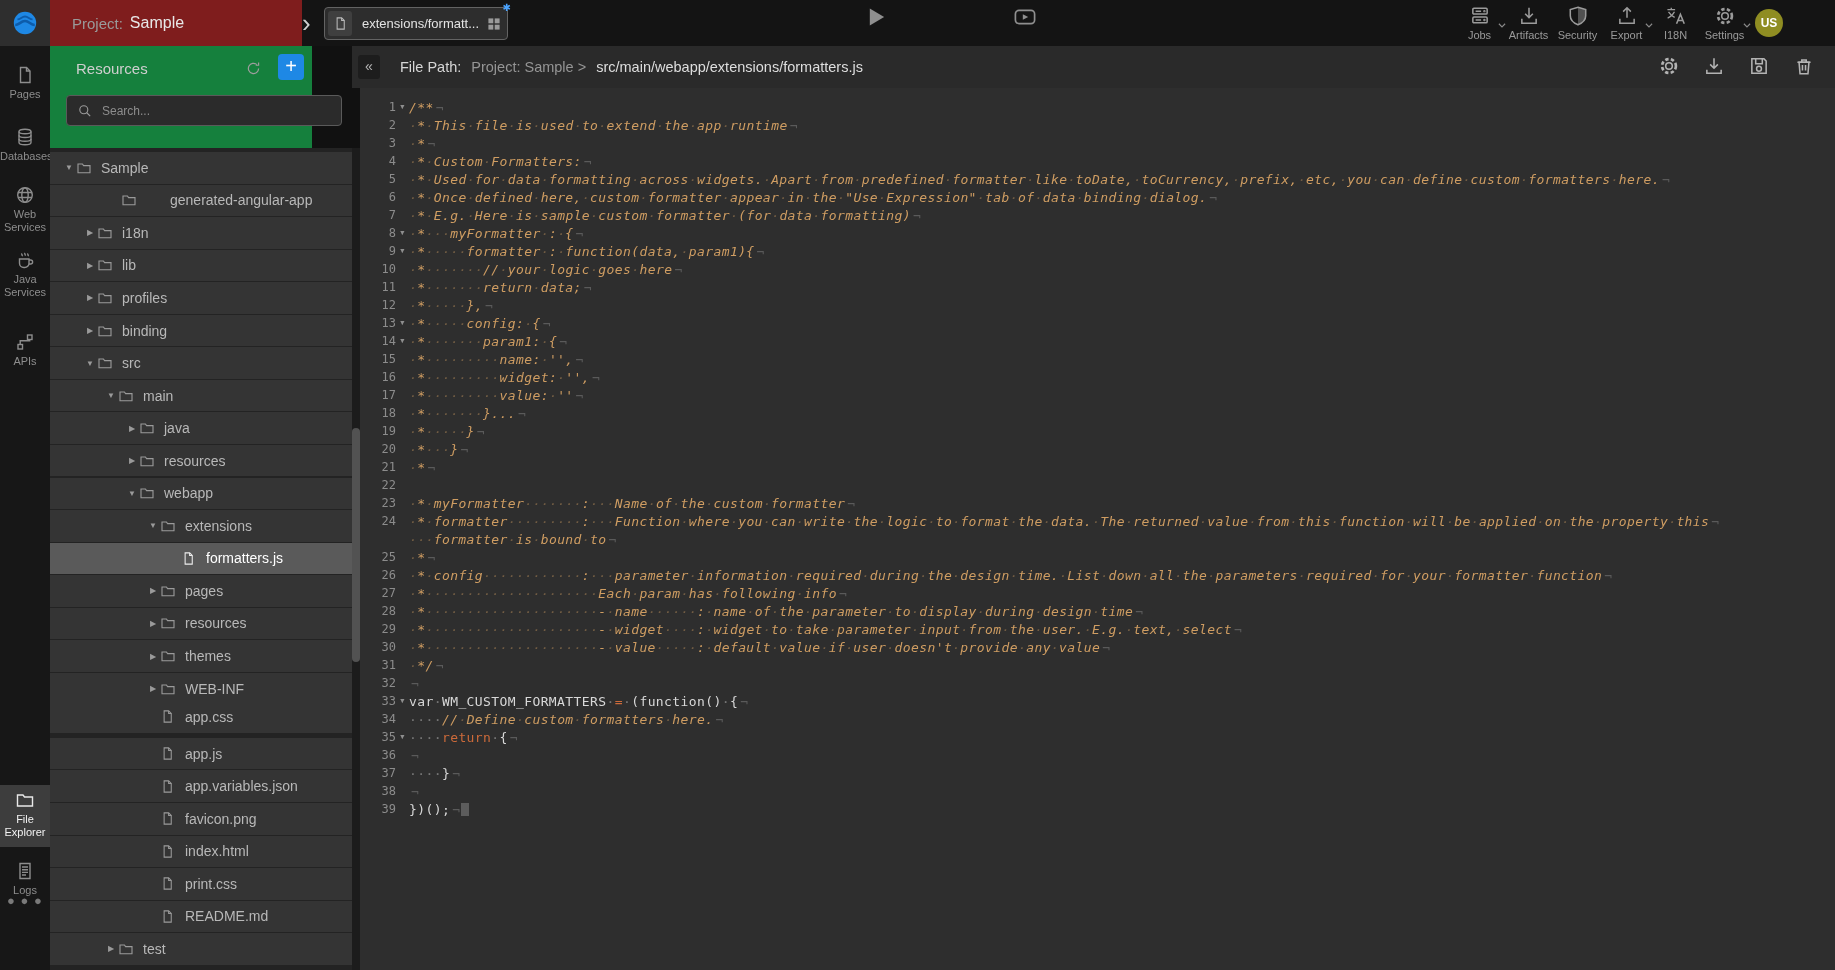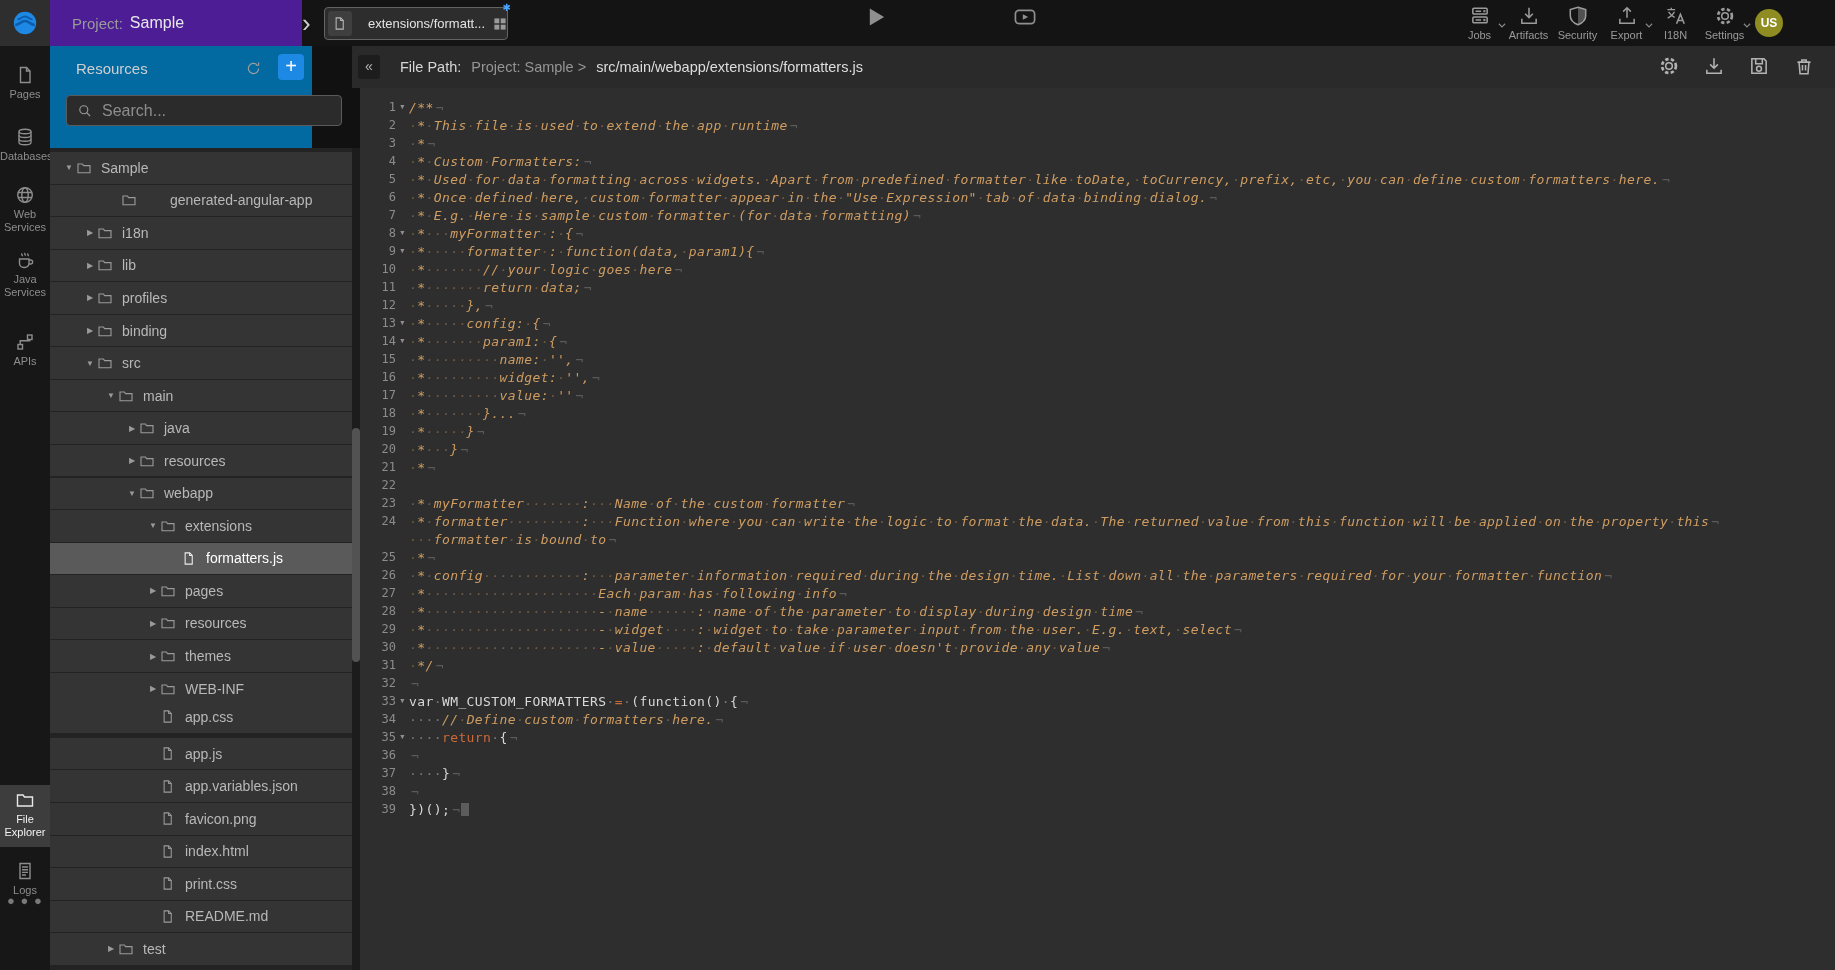--- a/index.html
+++ b/index.html
@@ -1,27 +1,27 @@
 <!DOCTYPE html>
 <html><head>
 <meta charset="utf-8">
 <style>
   html,body{margin:0;padding:0;background:#111;}
   body{width:1835px;height:970px;overflow:hidden;font-family:"Liberation Sans",sans-serif;position:relative;}
 
   
   #topbar{position:absolute;left:0;top:0;width:1835px;height:46px;background:#141414;}
   #logo-box{position:absolute;left:0;top:0;width:50px;height:46px;background:#2e2e2e;display:flex;align-items:center;justify-content:center;}
-  #project-strip{position:absolute;left:50px;top:0;width:252px;height:46px;background:#4c1d95;display:flex;align-items:center;padding-left:22px;box-sizing:border-box;}
+  #project-strip{position:absolute;left:50px;top:0;width:252px;height:46px;background:#7f1d1d;display:flex;align-items:center;padding-left:22px;box-sizing:border-box;}
   #project-strip .plabel{color:#9a9a9a;font-size:15px;}
   #project-strip .pname{color:#e8e8e8;font-size:16px;margin-left:7px;}
   #tb-chev{position:absolute;left:302px;top:4px;color:#cfcfcf;font-size:26px;line-height:38px;}
   #file-tab{position:absolute;left:324px;top:7px;width:184px;height:33px;background:#2d2d2d;border:1px solid #636363;border-radius:4px;display:flex;align-items:center;box-sizing:border-box;}
   #file-tab .tab-icon-box{width:24px;height:25px;background:#3f3f3f;border-radius:3px;margin-left:3px;display:flex;align-items:center;justify-content:center;color:#b9b9b9;}
-  #file-tab .tab-label{color:#e3e3e3;font-size:13px;margin-left:16px;white-space:nowrap;}
+  #file-tab .tab-label{color:#e3e3e3;font-size:13px;margin-left:10px;white-space:nowrap;}
   #file-tab .tab-grid{color:#9a9a9a;margin-left:8px;display:flex;}
   #file-tab .tab-mod{position:absolute;right:-4px;top:-6px;color:#4aa3ff;font-size:10px;}
   .tb-center{position:absolute;top:5px;width:90px;text-align:center;color:#9a9a9a;cursor:default;}
   .tb-center .ci{height:24px;display:flex;align-items:center;justify-content:center;color:#8f8f8f;}
   .tb-center .cl2{font-size:12px;color:#f9a8d4;margin-top:18px;}
   #tb-right{position:absolute;right:86px;top:4px;display:flex;align-items:flex-start;}
   .tb-item{width:49px;text-align:center;color:#9a9a9a;position:relative;}
   .tb-item .ic{height:24px;display:flex;align-items:center;justify-content:center;color:#9b9b9b;}
   .tb-item .lb{font-size:11px;margin-top:1px;white-space:nowrap;}
   .tb-item .chev{position:absolute;right:-3px;top:16px;color:#8a8a8a;display:flex;}
@@ -30,28 +30,28 @@
   
   #rail{position:absolute;left:0;top:46px;width:50px;height:924px;background:#171717;}
   .rail-item{position:absolute;left:0;width:50px;text-align:center;color:#8d8d8d;padding-top:5px;box-sizing:border-box;}
   .rail-item .ric{display:flex;justify-content:center;color:#8d8d8d;}
   .rail-item .rlb{font-size:11px;line-height:13px;margin-top:3px;}
   .rail-item.active{background:#3d3d3d;color:#f2f2f2;padding-bottom:8px;}
   .rail-item.active .ric{color:#e8e8e8;}
   #rail-dots{position:absolute;left:0;top:893px;width:50px;text-align:center;color:#7a7a7a;font-size:13px;letter-spacing:1px;}
 
   
-  #panel{position:absolute;left:50px;top:46px;width:262px;height:924px;background:#0369a1;}
+  #panel{position:absolute;left:50px;top:46px;width:262px;height:924px;background:#15803d;}
   #panel-header{position:absolute;left:0;top:0;width:100%;height:44px;display:flex;align-items:center;}
   #panel-title{color:#cfcfcf;font-size:15px;margin-left:26px;}
   #refresh-btn{position:absolute;right:48px;top:11px;width:22px;height:22px;color:#9d9d9d;display:flex;align-items:center;justify-content:center;}
   #add-btn{position:absolute;right:8px;top:8px;width:26px;height:26px;background:#1e88e5;border-radius:4px;color:#fff;font-size:20px;line-height:24px;text-align:center;}
   #search-box{position:absolute;left:16px;top:49px;width:276px;height:31px;background:#2b2b2b;border:1px solid #5a5a5a;border-radius:4px;display:flex;align-items:center;box-sizing:border-box;}
   #search-box .sic{color:#9a9a9a;margin:0 7px 0 10px;display:flex;}
-  #search-box input{background:transparent;border:none;outline:none;color:#cfcfcf;font-size:16px;width:200px;font-family:"Liberation Sans",sans-serif;}
+  #search-box input{background:transparent;border:none;outline:none;color:#cfcfcf;font-size:12px;width:200px;font-family:"Liberation Sans",sans-serif;}
   #search-box input::placeholder{color:#8d8d8d;}
   #tree{position:absolute;left:0;top:102px;width:302px;height:822px;background:#232323;overflow:hidden;}
   .trow{position:absolute;left:0;width:308px;height:31.5px;background:#343434;display:flex;align-items:center;box-sizing:border-box;color:#b8b8b8;font-size:14px;}
   .trow .arr{width:14px;font-size:8px;color:#9a9a9a;text-align:center;flex:none;}
   .trow .nic{width:17px;height:17px;color:#9a9a9a;margin-right:8px;flex:none;display:flex;align-items:center;}
   .trow.sel{background:#5a5a5a;color:#fff;}
   .trow.sel .nic{color:#eee;}
   #tree-scroll-track{position:absolute;left:352px;top:148px;width:8px;height:822px;background:#1c1c1c;}
   #tree-scroll-thumb{position:absolute;left:352px;top:428px;width:8px;height:234px;background:#525252;border-radius:4px;}
 

